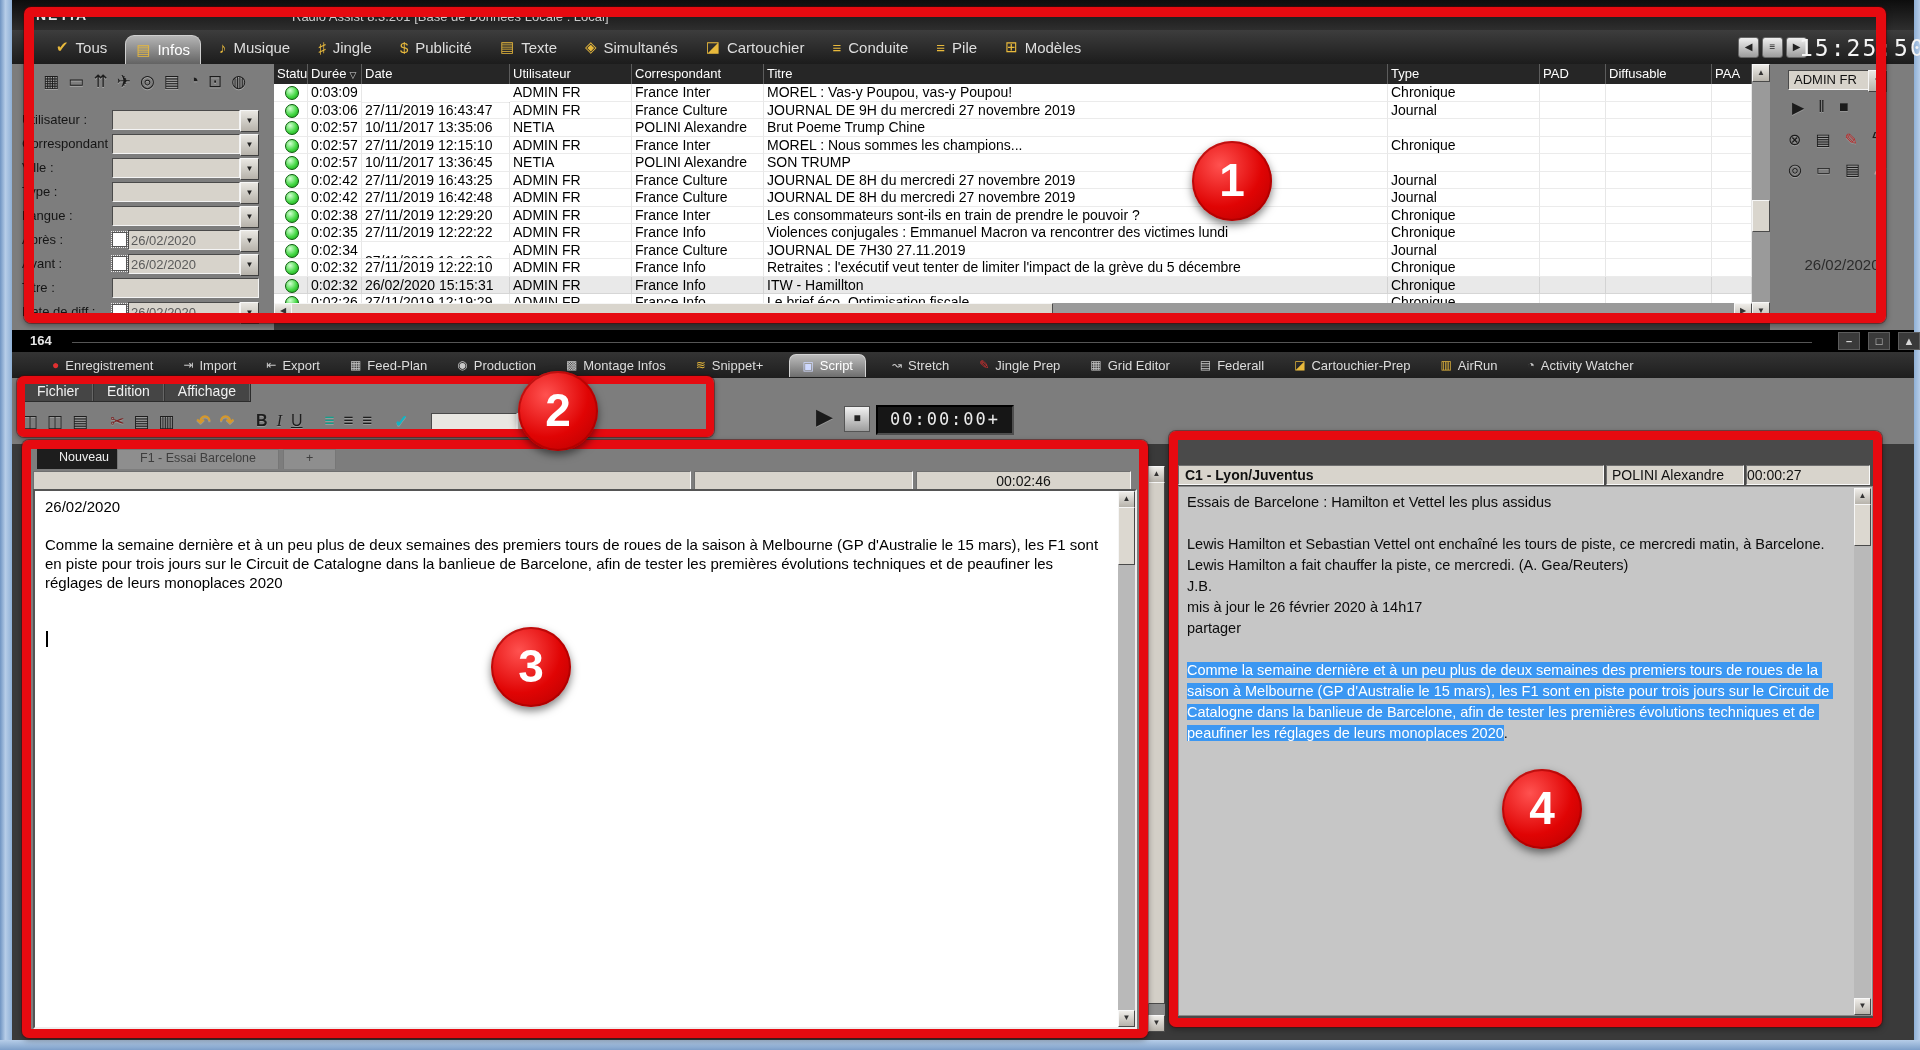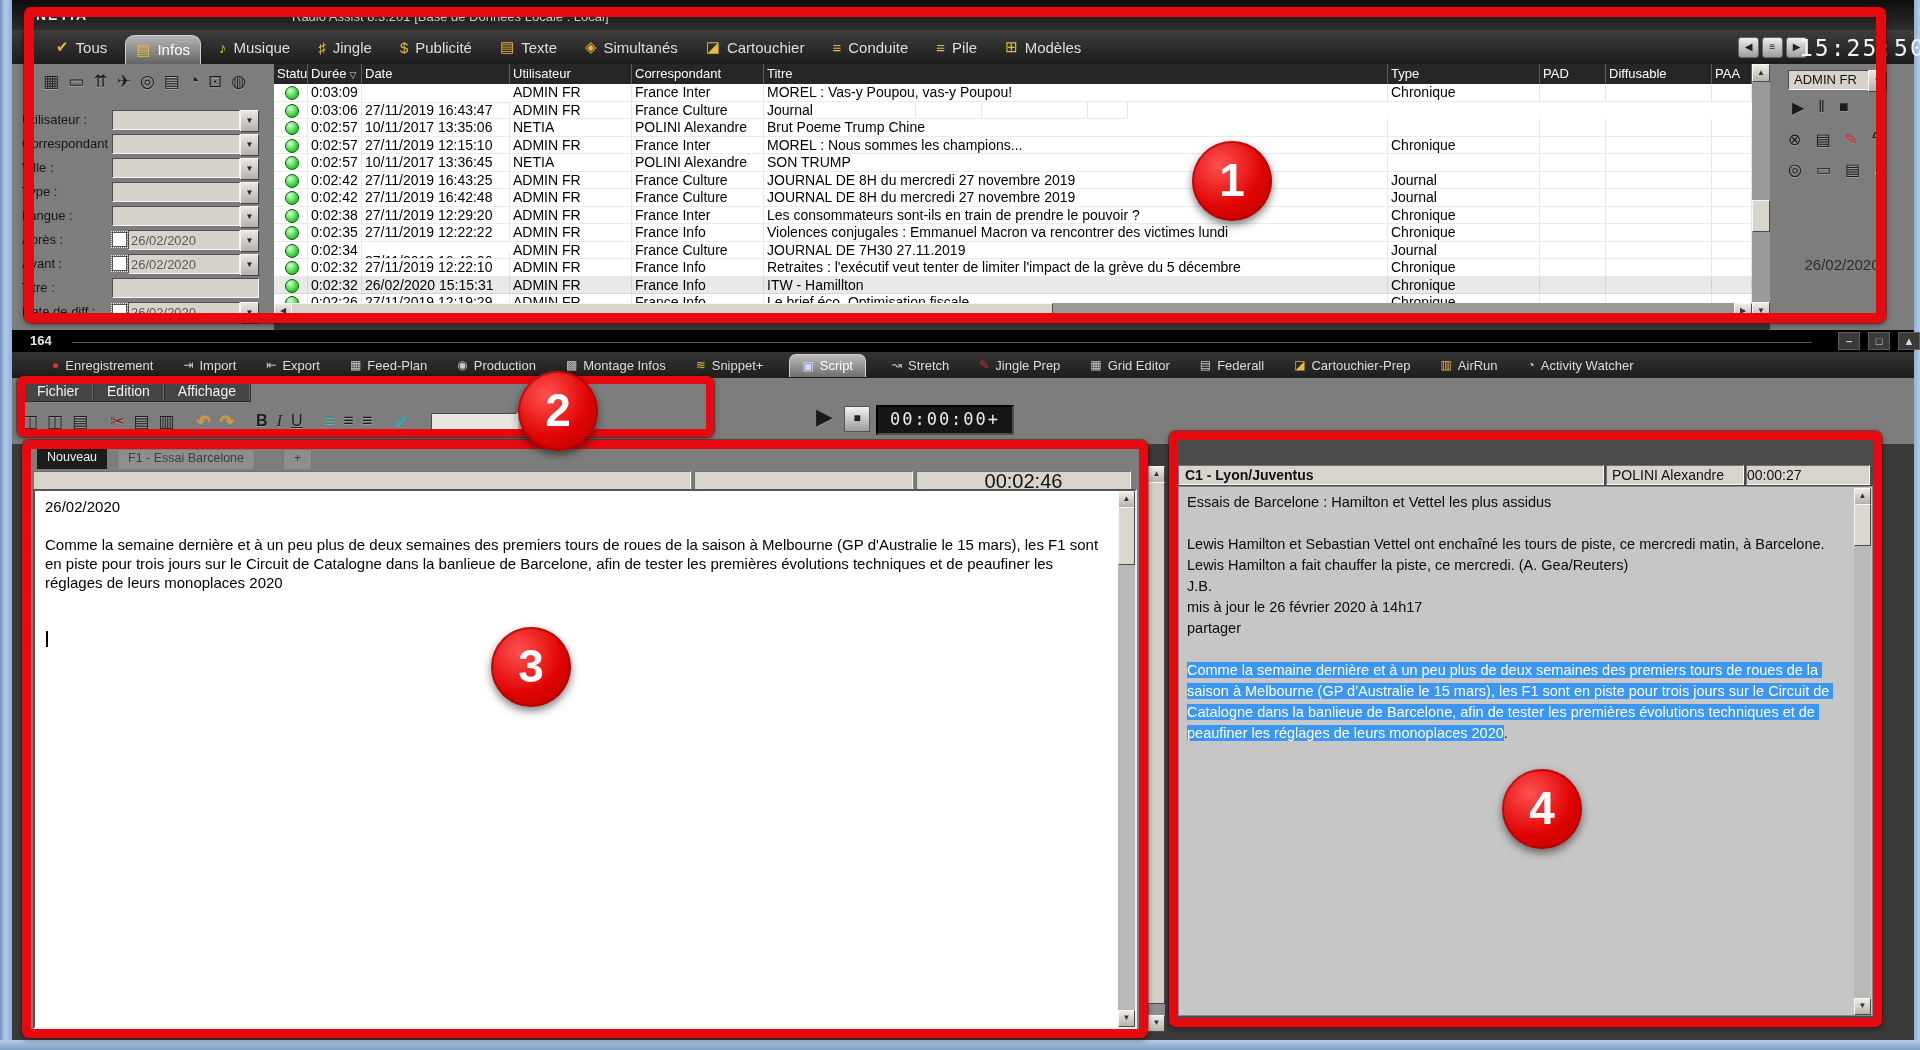--- a/index.html
+++ b/index.html
@@ -108,26 +108,26 @@
 
   
   #play-btn{left:816px;top:404px;font-size:22px;color:#1a1a1a;text-shadow:0 1px 0 #999;}
   #stop-btn{left:844px;top:406px;width:24px;height:24px;background:linear-gradient(#f2f2f2,#9d9d9d);border:1px solid #555;
             color:#222;font-size:12px;text-align:center;line-height:23px;}
   #tdisplay{left:876px;top:405px;width:134px;height:26px;background:#161616;border:2px solid;border-color:#000 #4e4e4e #4e4e4e #000;
             color:#ececec;font-family:"DejaVu Sans Mono",monospace;font-size:17px;letter-spacing:2px;text-align:center;line-height:25px;}
 
   
   #script-panel{left:31px;top:449px;width:1108px;height:582px;background:#7d7d7d;}
-  .etab{position:absolute;top:0;height:20px;font-size:12.5px;line-height:17px;padding:0 10px;white-space:nowrap;}
+  .etab{position:absolute;top:0;height:20px;font-size:12.5px;line-height:17px;padding:0 22px;white-space:nowrap;}
   #etab-new{left:6px;background:#1d1d1d;color:#f0f0f0;}
   #etab-f1{left:86px;background:#8e8e8e;color:#3e3e3e;border:1px solid #777;border-bottom:none;box-sizing:border-box;}
   #etab-plus{left:252px;background:#8e8e8e;color:#3e3e3e;border:1px solid #777;border-bottom:none;box-sizing:border-box;}
   .hdrcell{position:absolute;top:22px;height:28px;background:#d8d4cc;border:1px solid;border-color:#6f6f6f #fafafa #fafafa #6f6f6f;box-sizing:border-box;
-           font-size:20px;line-height:18px;color:#111;}
+           font-size:14px;line-height:18px;color:#111;}
   #sp-c1{left:2px;width:658px;} #sp-c2{left:663px;width:219px;} #sp-c3{left:885px;width:215px;text-align:center;}
   #sp-text{position:absolute;left:2px;top:40px;width:1104px;height:540px;background:#fff;border:2px solid;border-color:#555 #eee #eee #555;box-sizing:border-box;}
   #sp-content{position:absolute;left:10px;top:6px;width:1058px;font-size:15px;line-height:19px;color:#000;}
   .blankline{height:19px;}
   #sp-link{color:#2222cc;text-decoration:underline;}
   #cursor{width:1.5px;height:16px;background:#000;margin-top:20px;margin-left:1px;}
   .escroll{position:absolute;top:0;width:17px;background:#b9b9b9;}
   #sp-scroll{right:0;height:536px;}
   .escroll .up{position:absolute;top:0;left:0;width:15px;height:15px;line-height:14px;}
   .escroll .dn{position:absolute;bottom:0;left:0;width:15px;height:15px;line-height:14px;}
@@ -327,20 +327,21 @@
           <div class="gcell" style="width: 40px;"></div>
         </div>
         <div class="grow">
           <div class="gcell" style="width: 34px;">
             <div class="dot"></div>
           </div>
           <div class="gcell" style="width: 54px;">0:03:06</div>
           <div class="gcell" style="width: 148px;">27/11/2019 16:43:47</div>
           <div class="gcell" style="width: 122px;">ADMIN FR</div>
           <div class="gcell" style="width: 132px;">France Culture</div>
+          <div class="gcell" style="width: 624px;">JOURNAL DE 9H du mercredi 27 novembre 2019</div>
           <div class="gcell" style="width: 152px;">Journal</div>
           <div class="gcell" style="width: 66px;"></div>
           <div class="gcell" style="width: 106px;"></div>
           <div class="gcell" style="width: 40px;"></div>
         </div>
         <div class="grow">
           <div class="gcell" style="width: 34px;">
             <div class="dot"></div>
           </div>
           <div class="gcell" style="width: 54px;">0:02:57</div>

